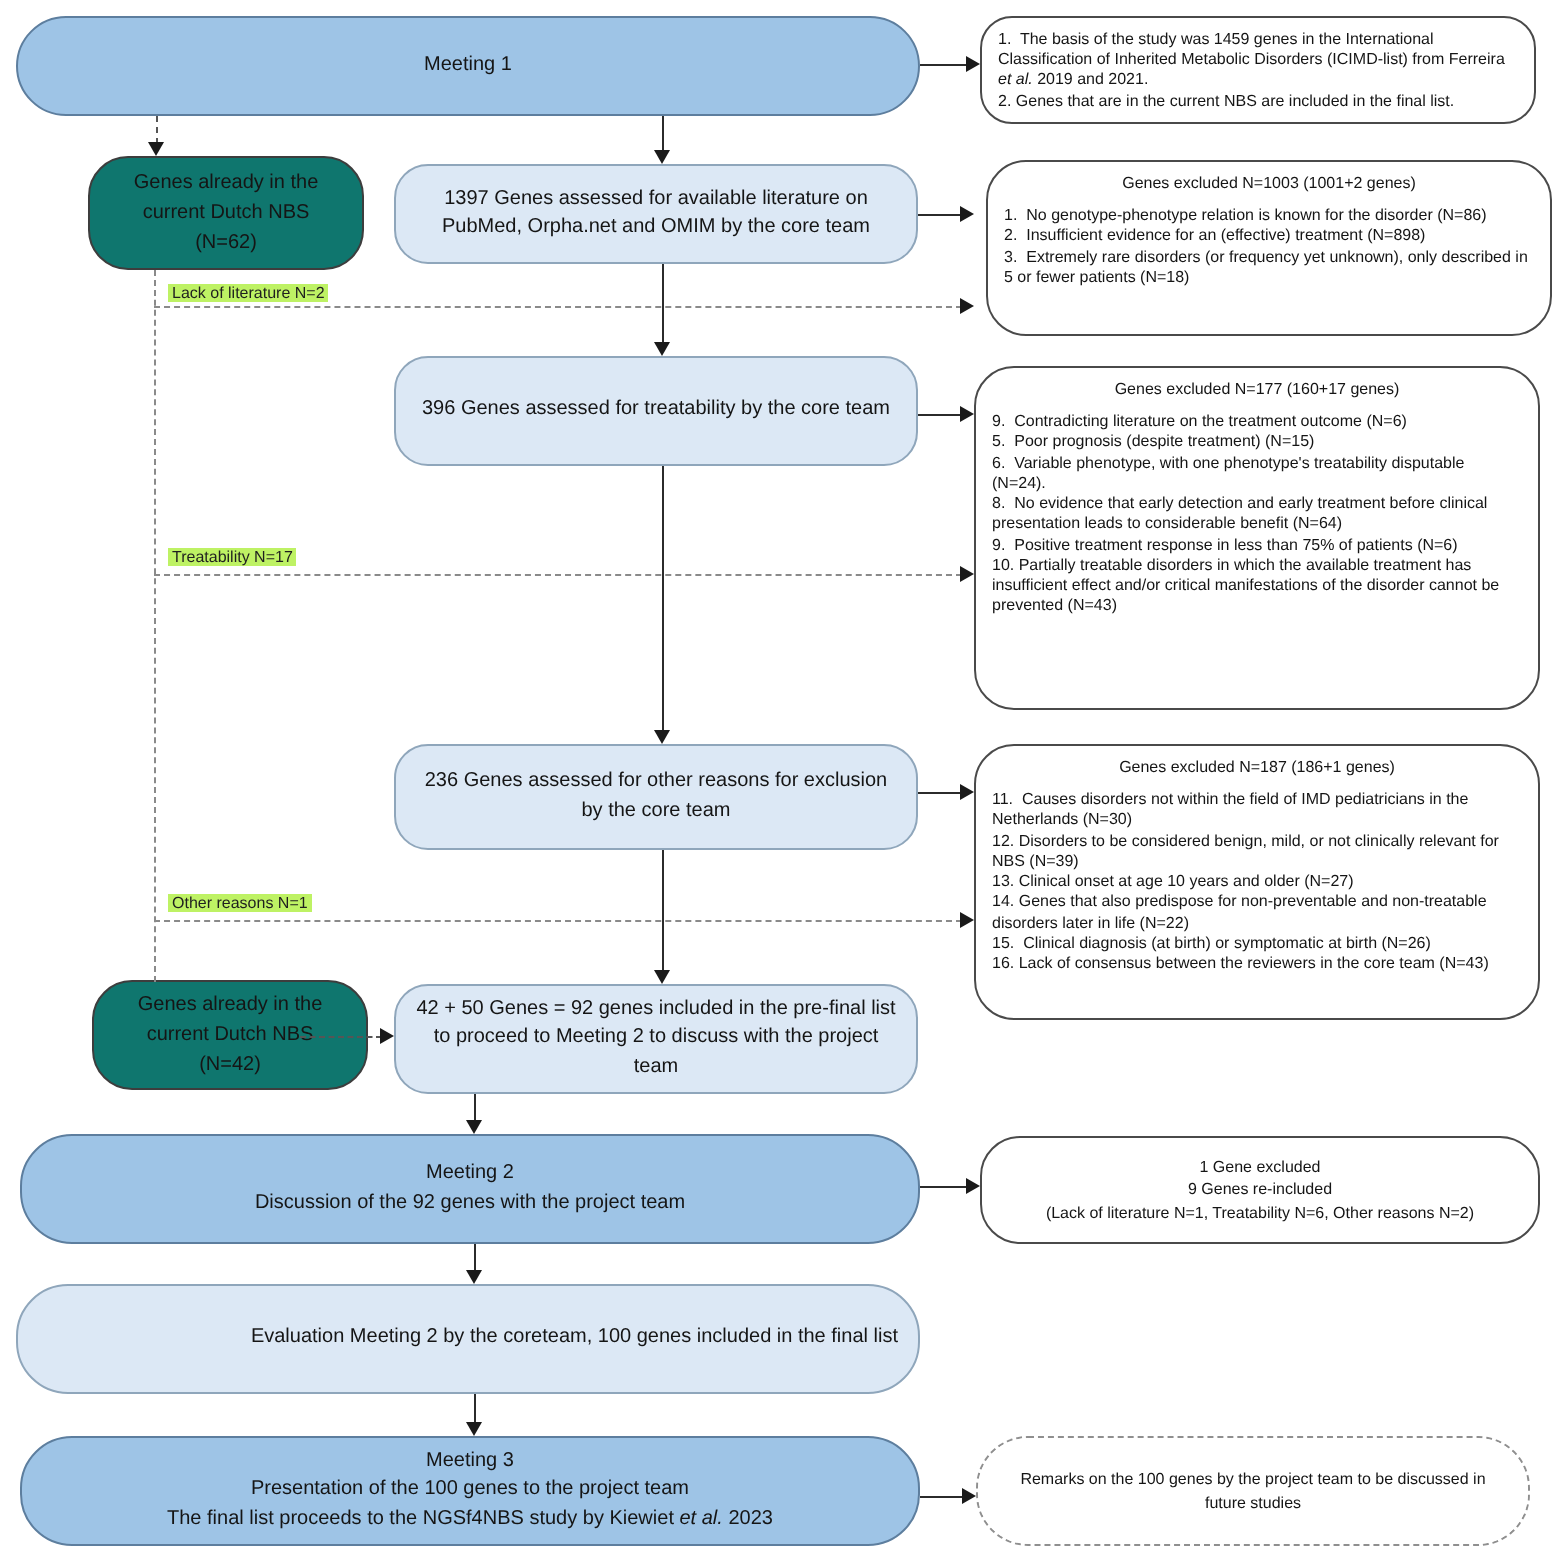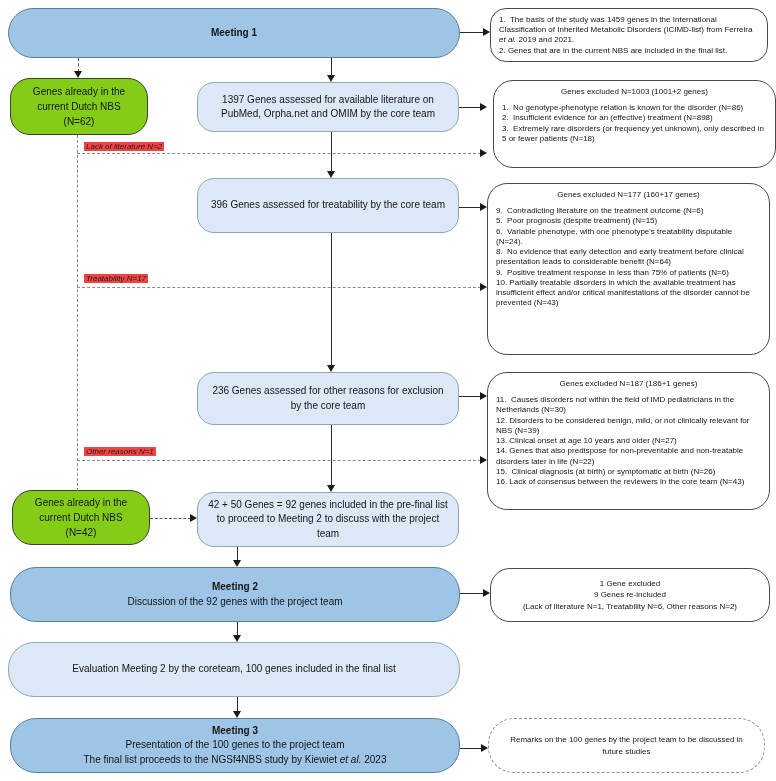--- a/index.html
+++ b/index.html
@@ -1,40 +1,40 @@
 <!DOCTYPE html>
 <html><head>
 <meta charset="utf-8">
 <style>
   html,body{margin:0;padding:0;background:#fff;}
   .canvas{position:relative;width:776px;height:781px;background:#ffffff;
           font-family:"Liberation Sans", sans-serif;color:#151515;overflow:hidden;}
   .node{position:absolute;box-sizing:border-box;display:flex;flex-direction:column;
         justify-content:center;align-items:center;text-align:center;}
   .blue{background:#9EC4E6;border:1.6px solid #5D7E9E;border-radius:26px;font-size:10px;line-height:1.45;}
-  .blue .ttl{font-weight:bold;}
+  .blue .ttl{font-weight:normal;}
   .lightblue{background:#DCE8F5;border:1.3px solid #8FA6BB;border-radius:17px;font-size:10px;line-height:1.45;padding:4px 10px;}
-  .bigradius{border-radius:26px;}
-  .white-node{background:#84cc16;border:1.5px solid #3d3d3d;border-radius:20px;font-size:10px;line-height:1.5;padding:4px 6px;}
+  .bigradius{border-radius:26px;align-items:flex-end;}
+  .white-node{background:#0f766e;border:1.5px solid #3d3d3d;border-radius:20px;font-size:10px;line-height:1.5;padding:4px 6px;margin-left:34px;}
   .note{background:#fff;border:1px solid #4a4a4a;border-radius:20px;align-items:stretch;
         justify-content:flex-start;text-align:left;padding:6px 8px;font-size:8px;line-height:1.28;}
   .note .xtitle{text-align:center;margin-bottom:6px;white-space:pre-wrap;}
   .note .xitem{white-space:pre-wrap;}
   .note-center{background:#fff;border:1px solid #4a4a4a;border-radius:20px;font-size:8px;line-height:1.4;padding:4px 8px;}
   .dashedbox{background:#fff;border:1.2px dashed #8f8f8f;border-radius:26px;font-size:8px;line-height:1.4;padding:4px 14px;}
   .hline{position:absolute;height:0;border-top:1.6px solid #2b2b2b;}
   .vline{position:absolute;width:0;border-left:1.6px solid #2b2b2b;}
   .dash{border-color:#8a8a8a;border-top-width:1px;border-left-width:1px;
         border-top-style:dashed;border-left-style:dashed;}
   .darkdash{border-color:#555;}
   .ar{position:absolute;width:0;height:0;border-top:4px solid transparent;
       border-bottom:4px solid transparent;border-left:7px solid #1a1a1a;}
   .ad{position:absolute;width:0;height:0;border-left:4px solid transparent;
       border-right:4px solid transparent;border-top:7px solid #1a1a1a;}
-  .elabel{position:absolute;font-size:8px;color:#1f1f1f;background:#ef4444;padding:0 2px;font-style:italic;}
+  .elabel{position:absolute;font-size:8px;color:#1f1f1f;background:#bef264;padding:0 2px;}
   i{font-style:italic;}
 </style>
 </head>
 <body>
 
 <div class="canvas">
 
   <div class="node blue" style="left:8px;top:8px;width:452px;height:50px;">
     <div class="ttl">Meeting 1</div>
   </div>

